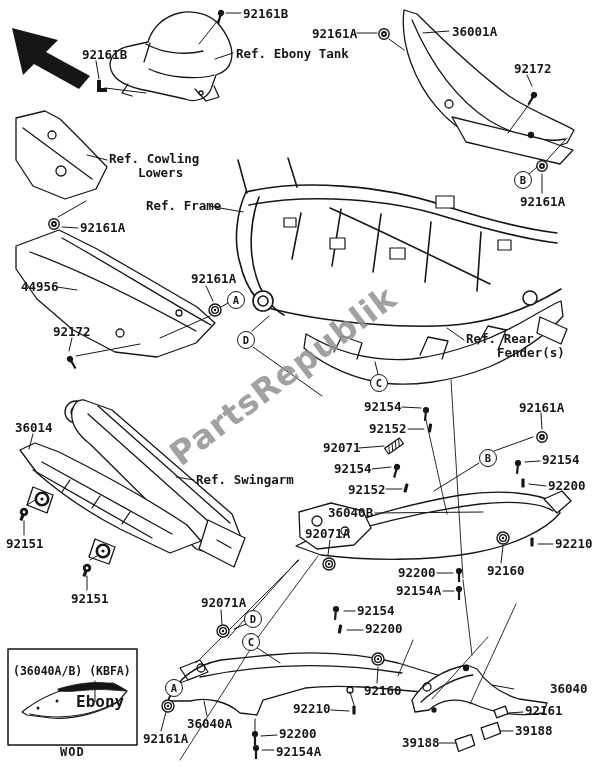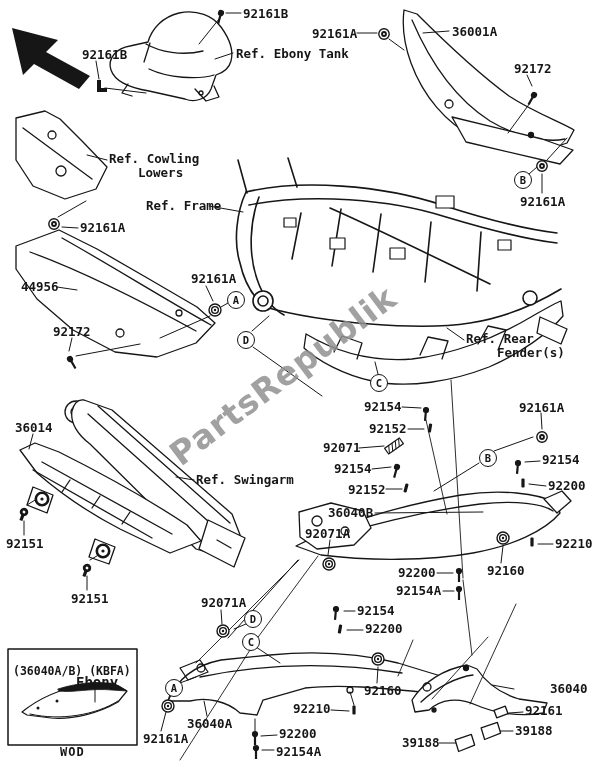--- a/index.html
+++ b/index.html
@@ -12,21 +12,21 @@
              letter-spacing:1px;color:rgba(145,145,145,0.85);text-align:center;
              pointer-events:none;}
   #labels{position:absolute;left:0;top:0;width:600px;height:664px;z-index:3;}
   .callout{position:absolute;font-size:12.5px;font-weight:700;color:#161616;
            white-space:nowrap;line-height:1.05;}
   .circle-marker{position:absolute;width:16px;height:16px;border:1.4px solid #161616;
            border-radius:50%;background:#fff;font-size:10.5px;font-weight:700;color:#161616;
            display:flex;align-items:center;justify-content:center;}
   .inset-text{position:absolute;font-weight:700;color:#161616;white-space:nowrap;z-index:3;}
   #inset-title{left:13px;top:652px;font-size:11.5px;margin-top:12px;}
-  #inset-color{left:76px;top:674px;font-size:14px;}
+  #inset-color{left:76px;top:692px;font-size:16px;}
   #inset-code{left:60px;top:745px;font-size:12px;letter-spacing:1px;}
 </style>
 </head>
 <body>
 
 <div id="stage">
 
   <svg id="art" width="600" height="772" viewBox="0 0 600 772" stroke-linecap="round" stroke-linejoin="round">
 
     <path d="M12,28 L58,40 L46,52 L90,76 L79,89 L34,64 L23,75 Z" fill="#161616"></path>

